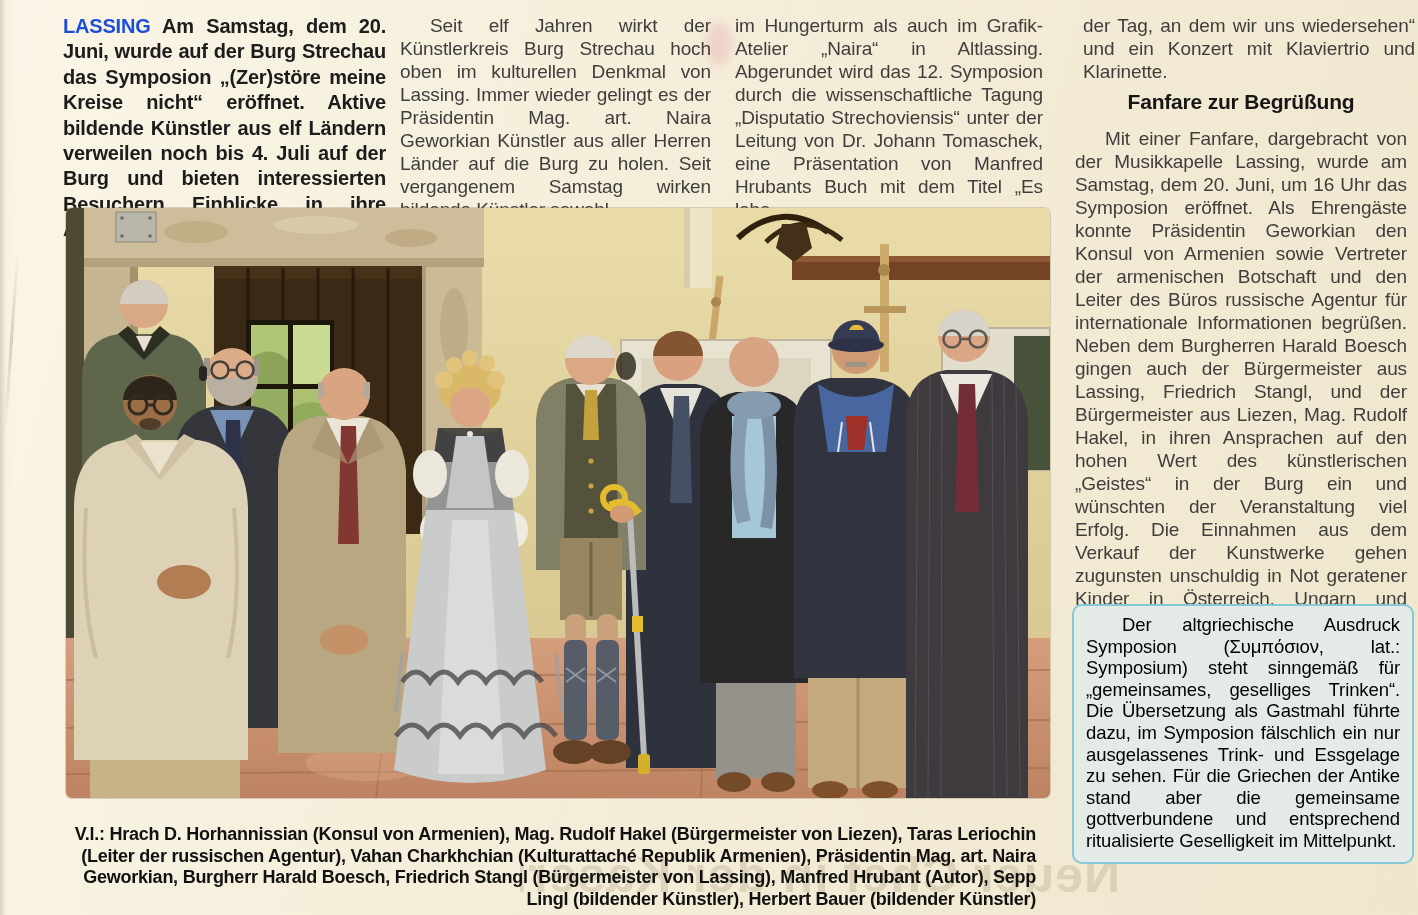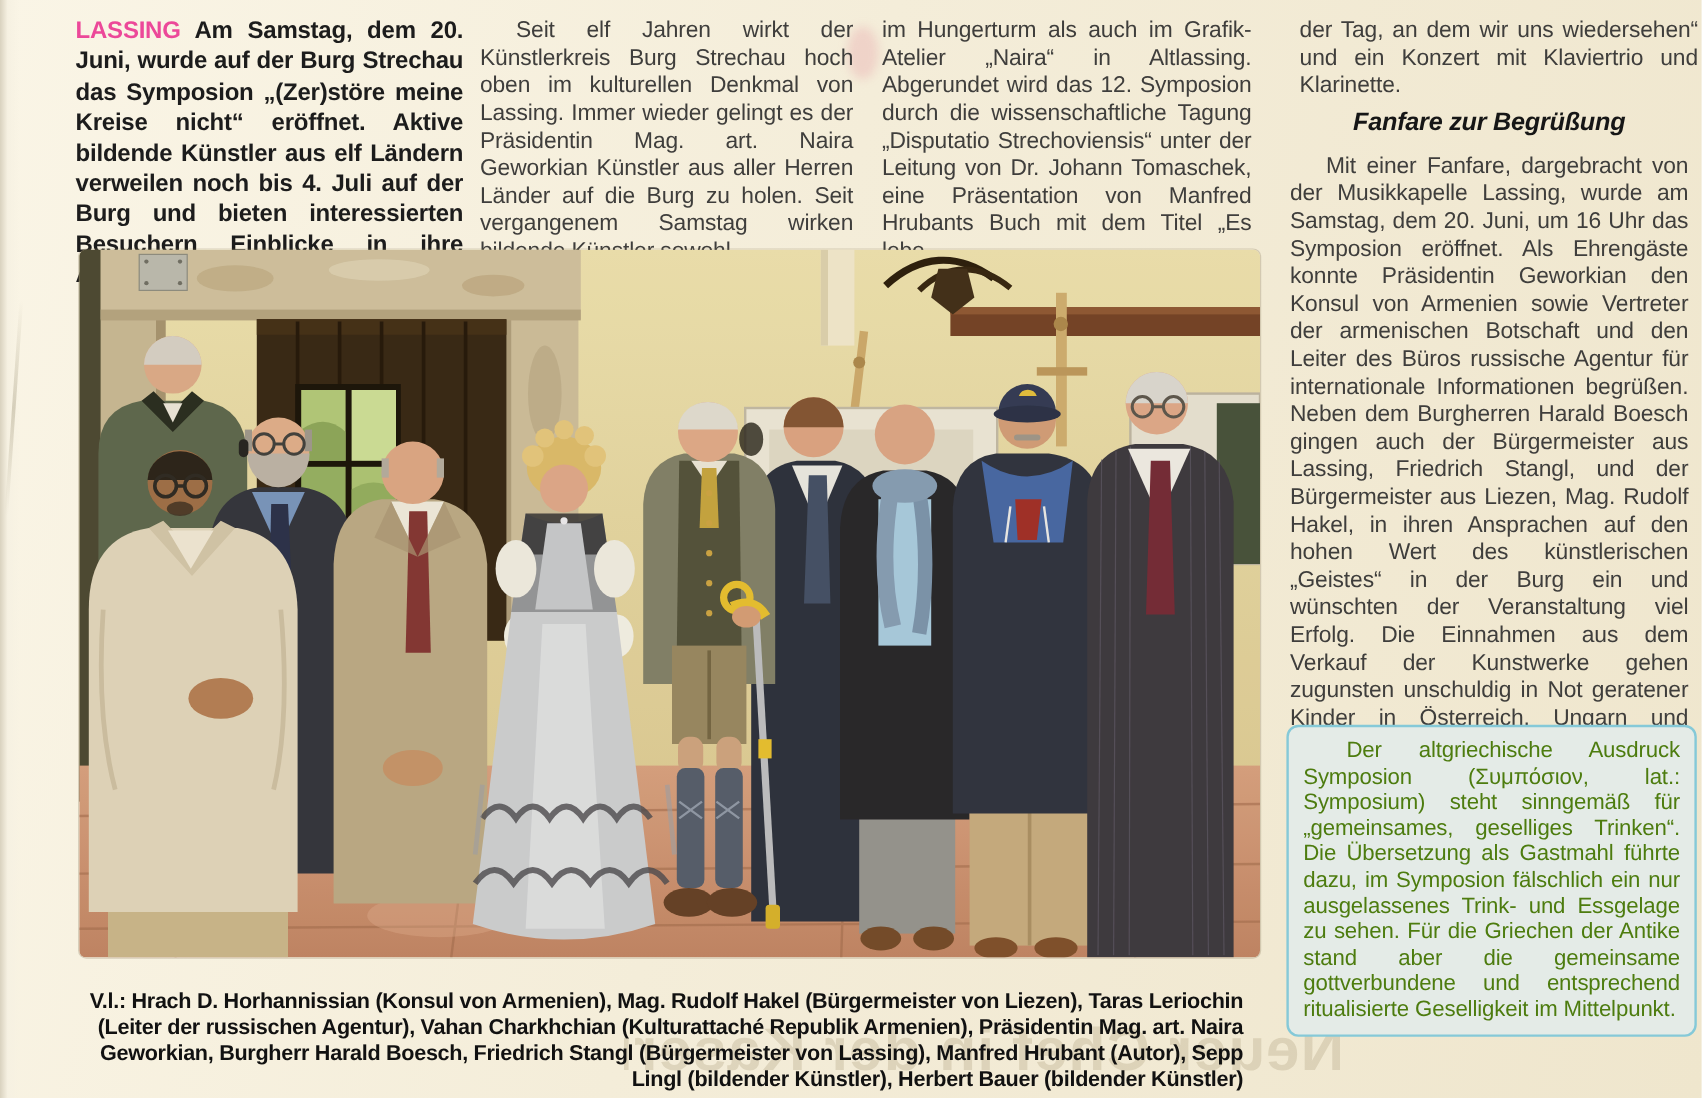--- a/index.html
+++ b/index.html
@@ -15,31 +15,31 @@
     background:linear-gradient(180deg,rgba(150,140,110,0),rgba(150,140,110,.35),rgba(150,140,110,0));
     transform:rotate(4deg);}
   .smudge{position:absolute;left:706px;top:22px;width:26px;height:44px;border-radius:50%;
     background:rgba(222,120,140,.22);filter:blur(4px);}
   .col{position:absolute;text-align:justify;color:#3f3e3c;}
   .col p{margin:0;}
   .body-text{font-size:19px;line-height:23px;letter-spacing:-.1px;}
   .indent{text-indent:30px;}
   .col1{left:63px;top:14px;width:323px;font-weight:700;color:#1c1c1c;
     font-size:20px;line-height:25.4px;letter-spacing:-.2px;}
-  .dateline{color:#ec4899;}
+  .dateline{color:#1d4ed8;}
   .col2{left:400px;top:14px;width:311px;}
   .col3{left:735px;top:14px;width:308px;}
   .col4{left:1075px;top:0;width:332px;}
   .col4-intro{position:absolute;left:8px;top:14px;width:332px;}
   .col4-heading{position:absolute;left:0;top:90px;width:332px;text-align:center;
-    font-size:21px;font-weight:700;color:#161616;letter-spacing:-.2px;font-style:italic;}
+    font-size:21px;font-weight:700;color:#161616;letter-spacing:-.2px;}
   .col4-body{position:absolute;left:0;top:127px;width:332px;}
   .infobox{position:absolute;left:1072px;top:604px;width:314px;
     background:#e4ebe7;border:2px solid #85c9d8;border-radius:10px;
-    padding:8px 12px 10px 12px;text-align:justify;color:#4d7c0f;
+    padding:8px 12px 10px 12px;text-align:justify;color:#000000;
     font-size:18.5px;line-height:21.6px;letter-spacing:-.1px;text-indent:36px;}
   .photo{position:absolute;left:66px;top:208px;width:984px;height:590px;
     border-radius:6px;overflow:hidden;box-shadow:0 0 0 1px rgba(120,105,70,.25);}
   .photo svg{display:block;}
   .caption{position:absolute;left:64px;top:806px;width:972px;
     font-size:18px;line-height:21.5px;font-weight:700;color:#111;
     letter-spacing:-.25px;text-align:right;}
   .ghost{position:absolute;left:520px;top:846px;width:600px;height:69px;
     transform:scaleX(-1);font-size:50px;font-weight:700;color:#b3a584;
     opacity:.33;white-space:nowrap;overflow:hidden;letter-spacing:1px;

